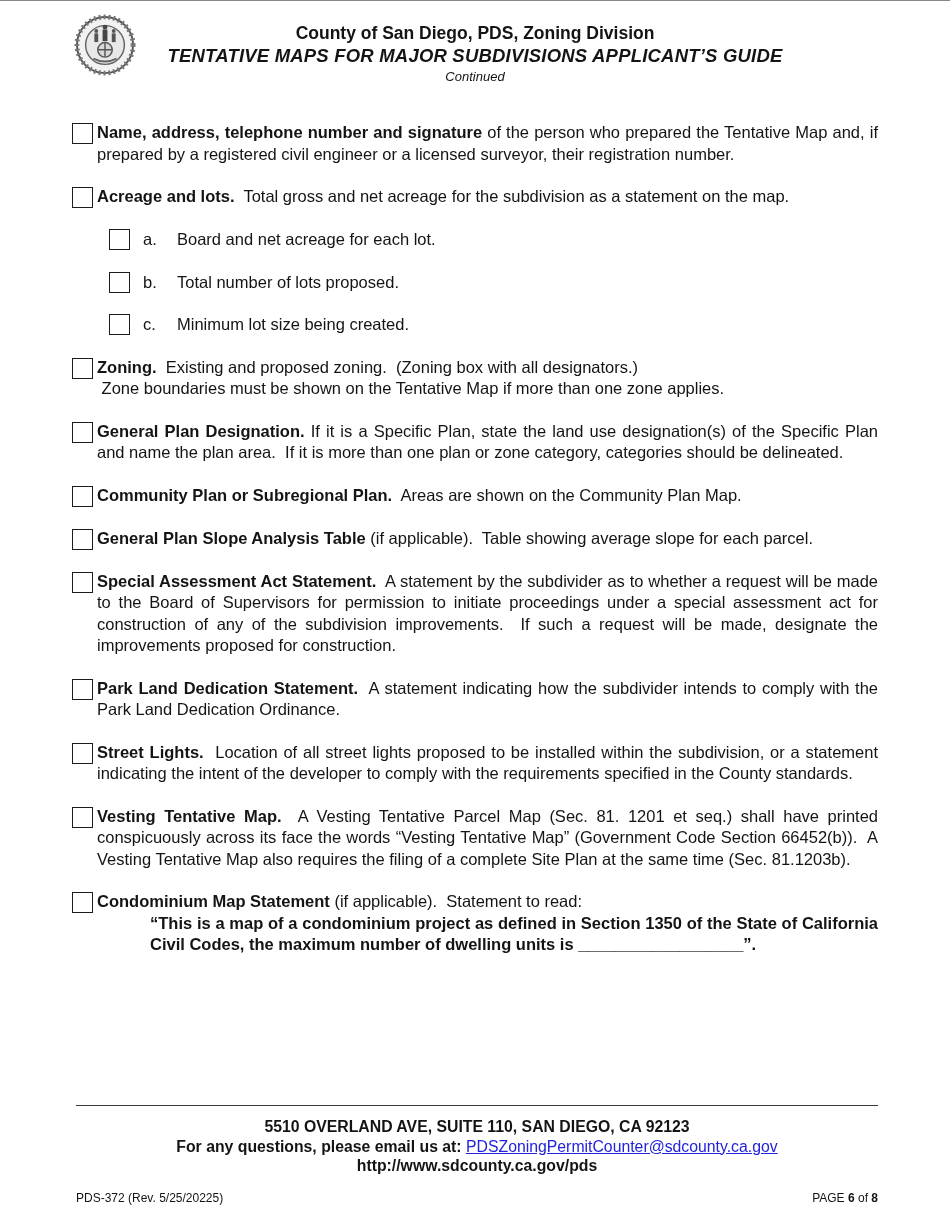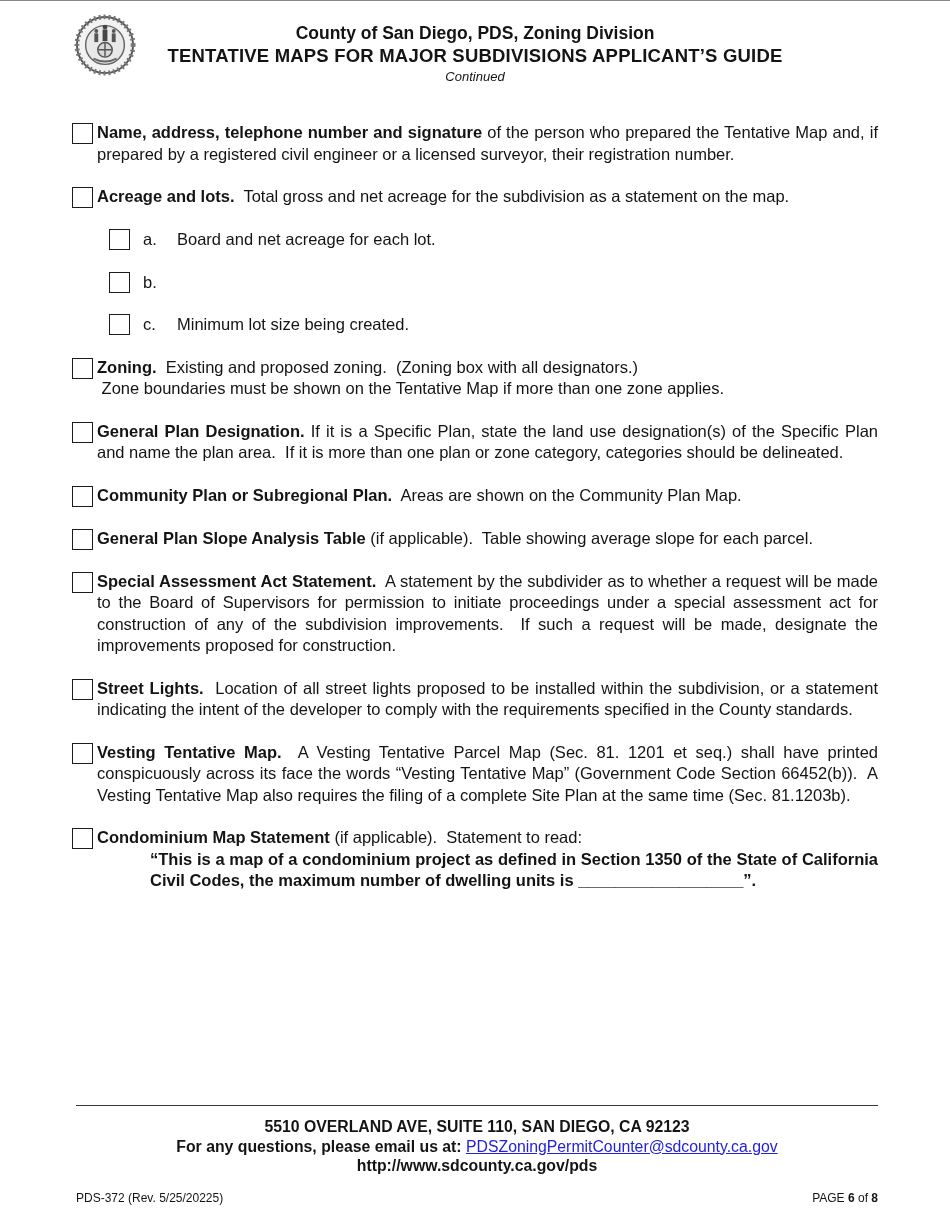--- a/index.html
+++ b/index.html
@@ -9,21 +9,21 @@
     margin:1px auto;
     background:#ffffff;
     font-family:"Liberation Sans","DejaVu Sans",sans-serif;
     color:#141414;
     overflow:hidden;
   }
   
   header{position:relative;padding-top:21px;text-align:center;}
   .seal{position:absolute;left:74px;top:13px;width:62px;height:62px;}
   .h1{font-weight:bold;font-size:17.5px;line-height:22px;}
-  .h2{font-weight:bold;font-size:18.5px;line-height:23px;letter-spacing:.2px;}
+  .h2{font-weight:bold;font-size:18.5px;line-height:23px;letter-spacing:.2px;font-style:italic;}
   .hc{font-style:italic;font-size:13px;line-height:16px;margin-top:2px;}
   
   main{margin:0 72px;padding-top:16px;}
   .item{display:flex;gap:4px;margin-top:21px;}
   .cb{
     flex:0 0 auto;width:19px;height:19px;
     border:1.7px solid #1c1c1c;background:#fff;margin-top:1px;
   }
   .itext{
     flex:1 1 auto;
@@ -85,20 +85,21 @@
         <div class="itext"><b>Acreage and lots.</b><span>  Total gross and net acreage for the subdivision as a statement on the map.</span></div>
       </div>
       <div class="subitem">
         <span class="cb"></span>
         <span class="letter">a.</span>
         <span class="stext">Board and net acreage for each lot.</span>
       </div>
       <div class="subitem">
         <span class="cb"></span>
         <span class="letter">b.</span>
+        <span class="stext">Total number of lots proposed.</span>
       </div>
       <div class="subitem">
         <span class="cb"></span>
         <span class="letter">c.</span>
         <span class="stext">Minimum lot size being created.</span>
       </div>
       <div class="item">
         <span class="cb"></span>
         <div class="itext"><b>Zoning.</b><span>  Existing and proposed zoning.  (Zoning box with all designators.)</span><br><span> Zone boundaries must be shown on the Tentative Map if more than one zone applies.</span></div>
       </div>
@@ -110,20 +111,24 @@
         <span class="cb"></span>
         <div class="itext"><b>Community Plan or Subregional Plan.</b><span>  Areas are shown on the Community Plan Map.</span></div>
       </div>
       <div class="item">
         <span class="cb"></span>
         <div class="itext"><b>General Plan Slope Analysis Table</b><span> (if applicable).  Table showing average slope for each parcel.</span></div>
       </div>
       <div class="item">
         <span class="cb"></span>
         <div class="itext"><b>Special Assessment Act Statement.</b><span>  A statement by the subdivider as to whether a request will be made to the Board of Supervisors for permission to initiate proceedings under a special assessment act for construction of any of the subdivision improvements.  If such a request will be made, designate the improvements proposed for construction.</span></div>
+      </div>
+      <div class="item">
+        <span class="cb"></span>
+        <div class="itext"><b>Park Land Dedication Statement.</b><span>  A statement indicating how the subdivider intends to comply with the Park Land Dedication Ordinance.</span></div>
       </div>
       <div class="item">
         <span class="cb"></span>
         <div class="itext"><b>Street Lights.</b><span>  Location of all street lights proposed to be installed within the subdivision, or a statement indicating the intent of the developer to comply with the requirements specified in the County standards.</span></div>
       </div>
       <div class="item">
         <span class="cb"></span>
         <div class="itext"><b>Vesting Tentative Map.</b><span>  A Vesting Tentative Parcel Map (Sec. 81. 1201 et seq.) shall have printed conspicuously across its face the words “Vesting Tentative Map” (Government Code Section 66452(b)).  A Vesting Tentative Map also requires the filing of a complete Site Plan at the same time (Sec. 81.1203b).</span></div>
       </div>
       <div class="item">

